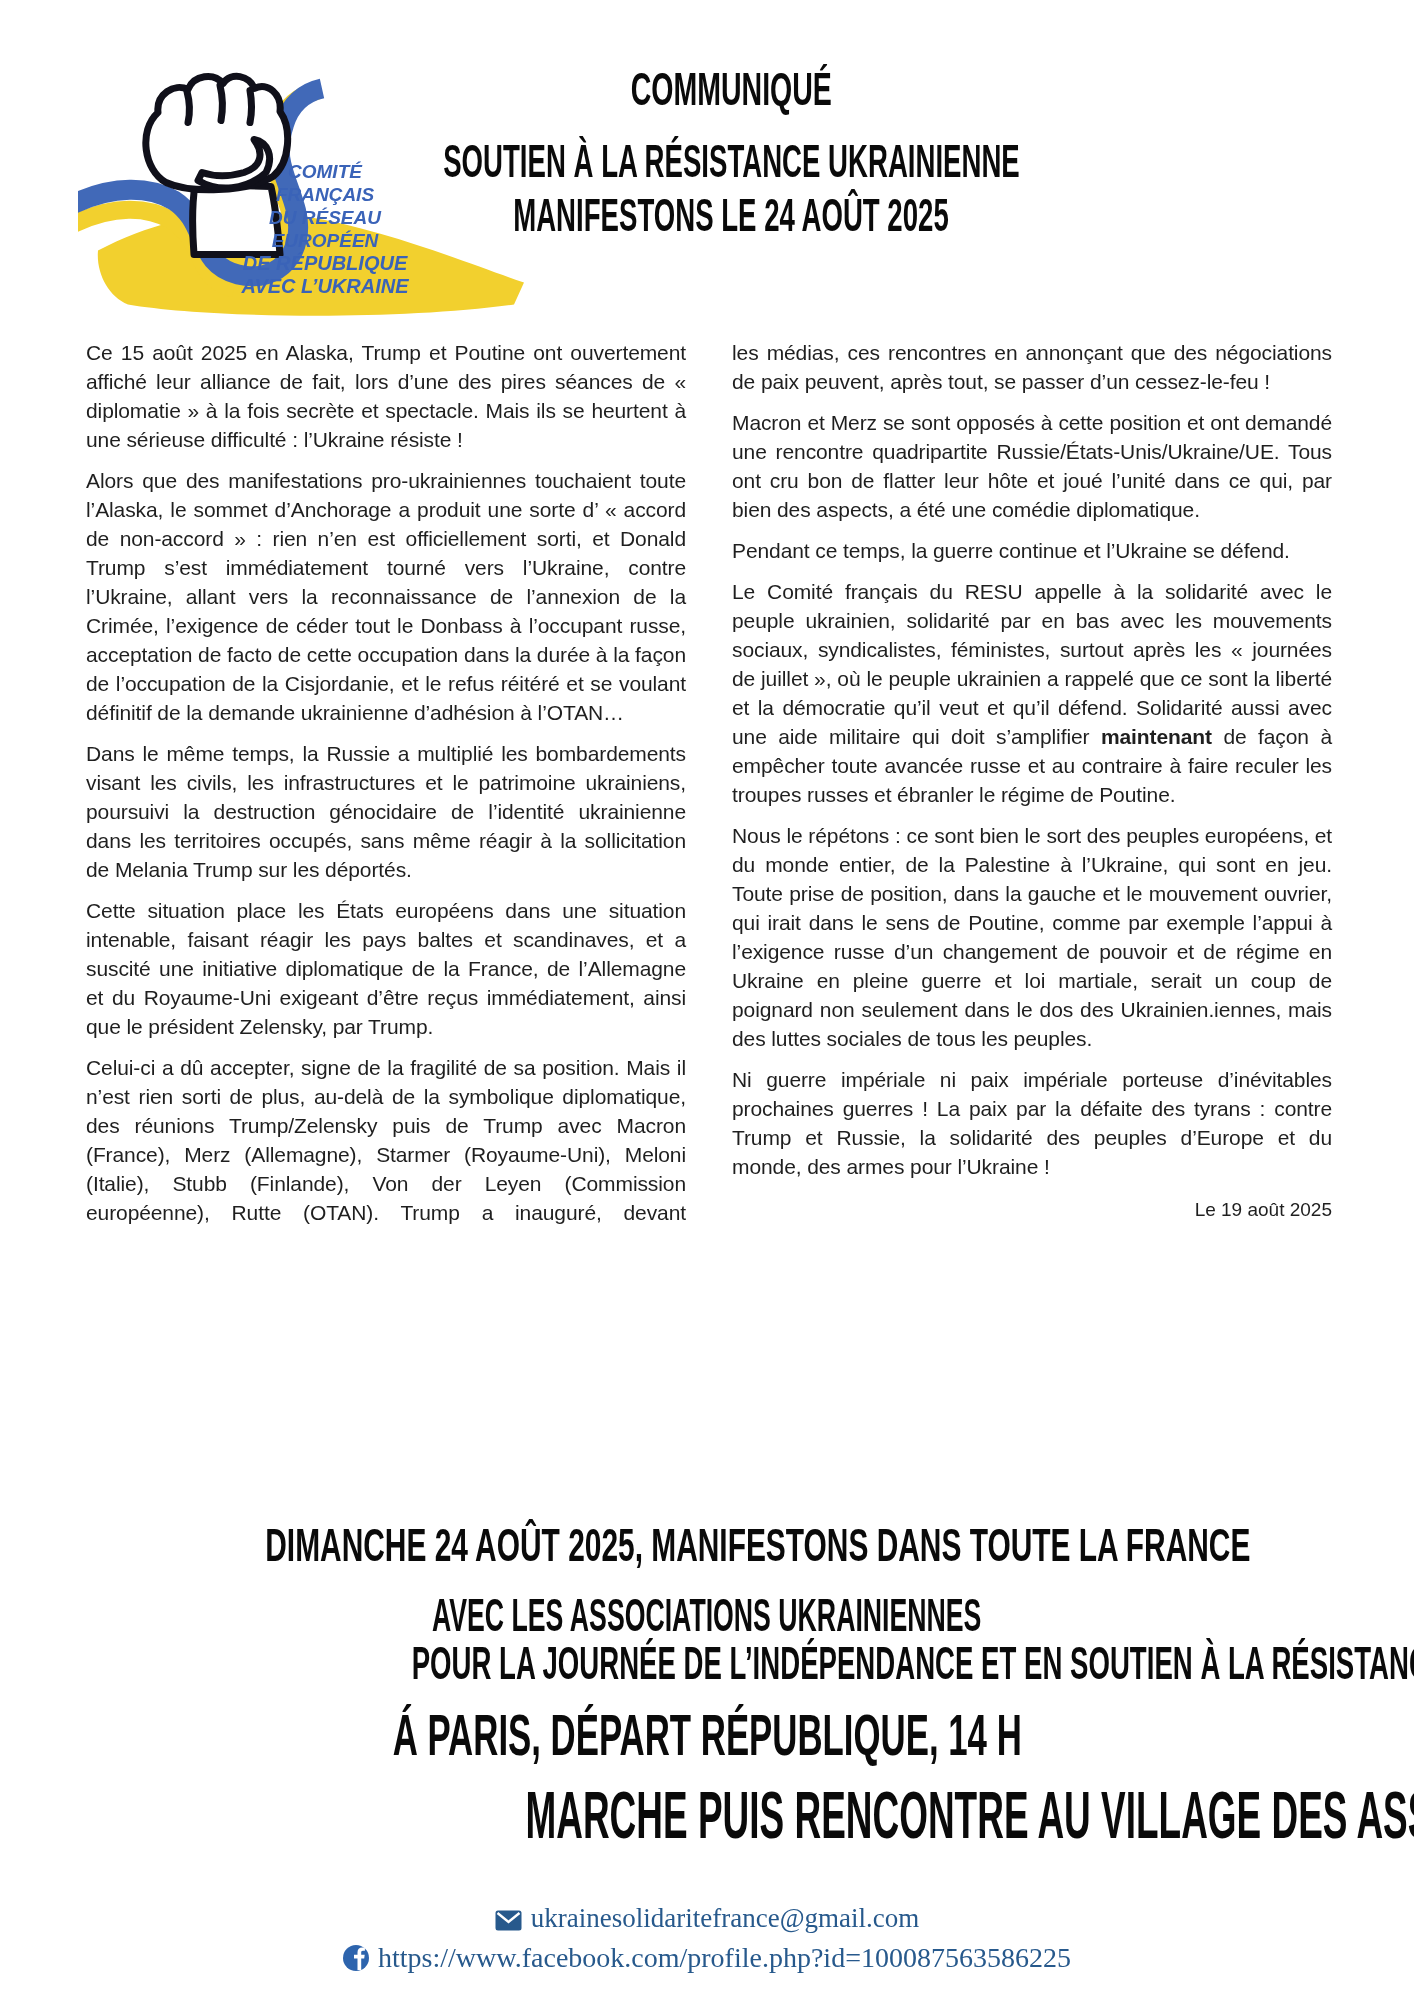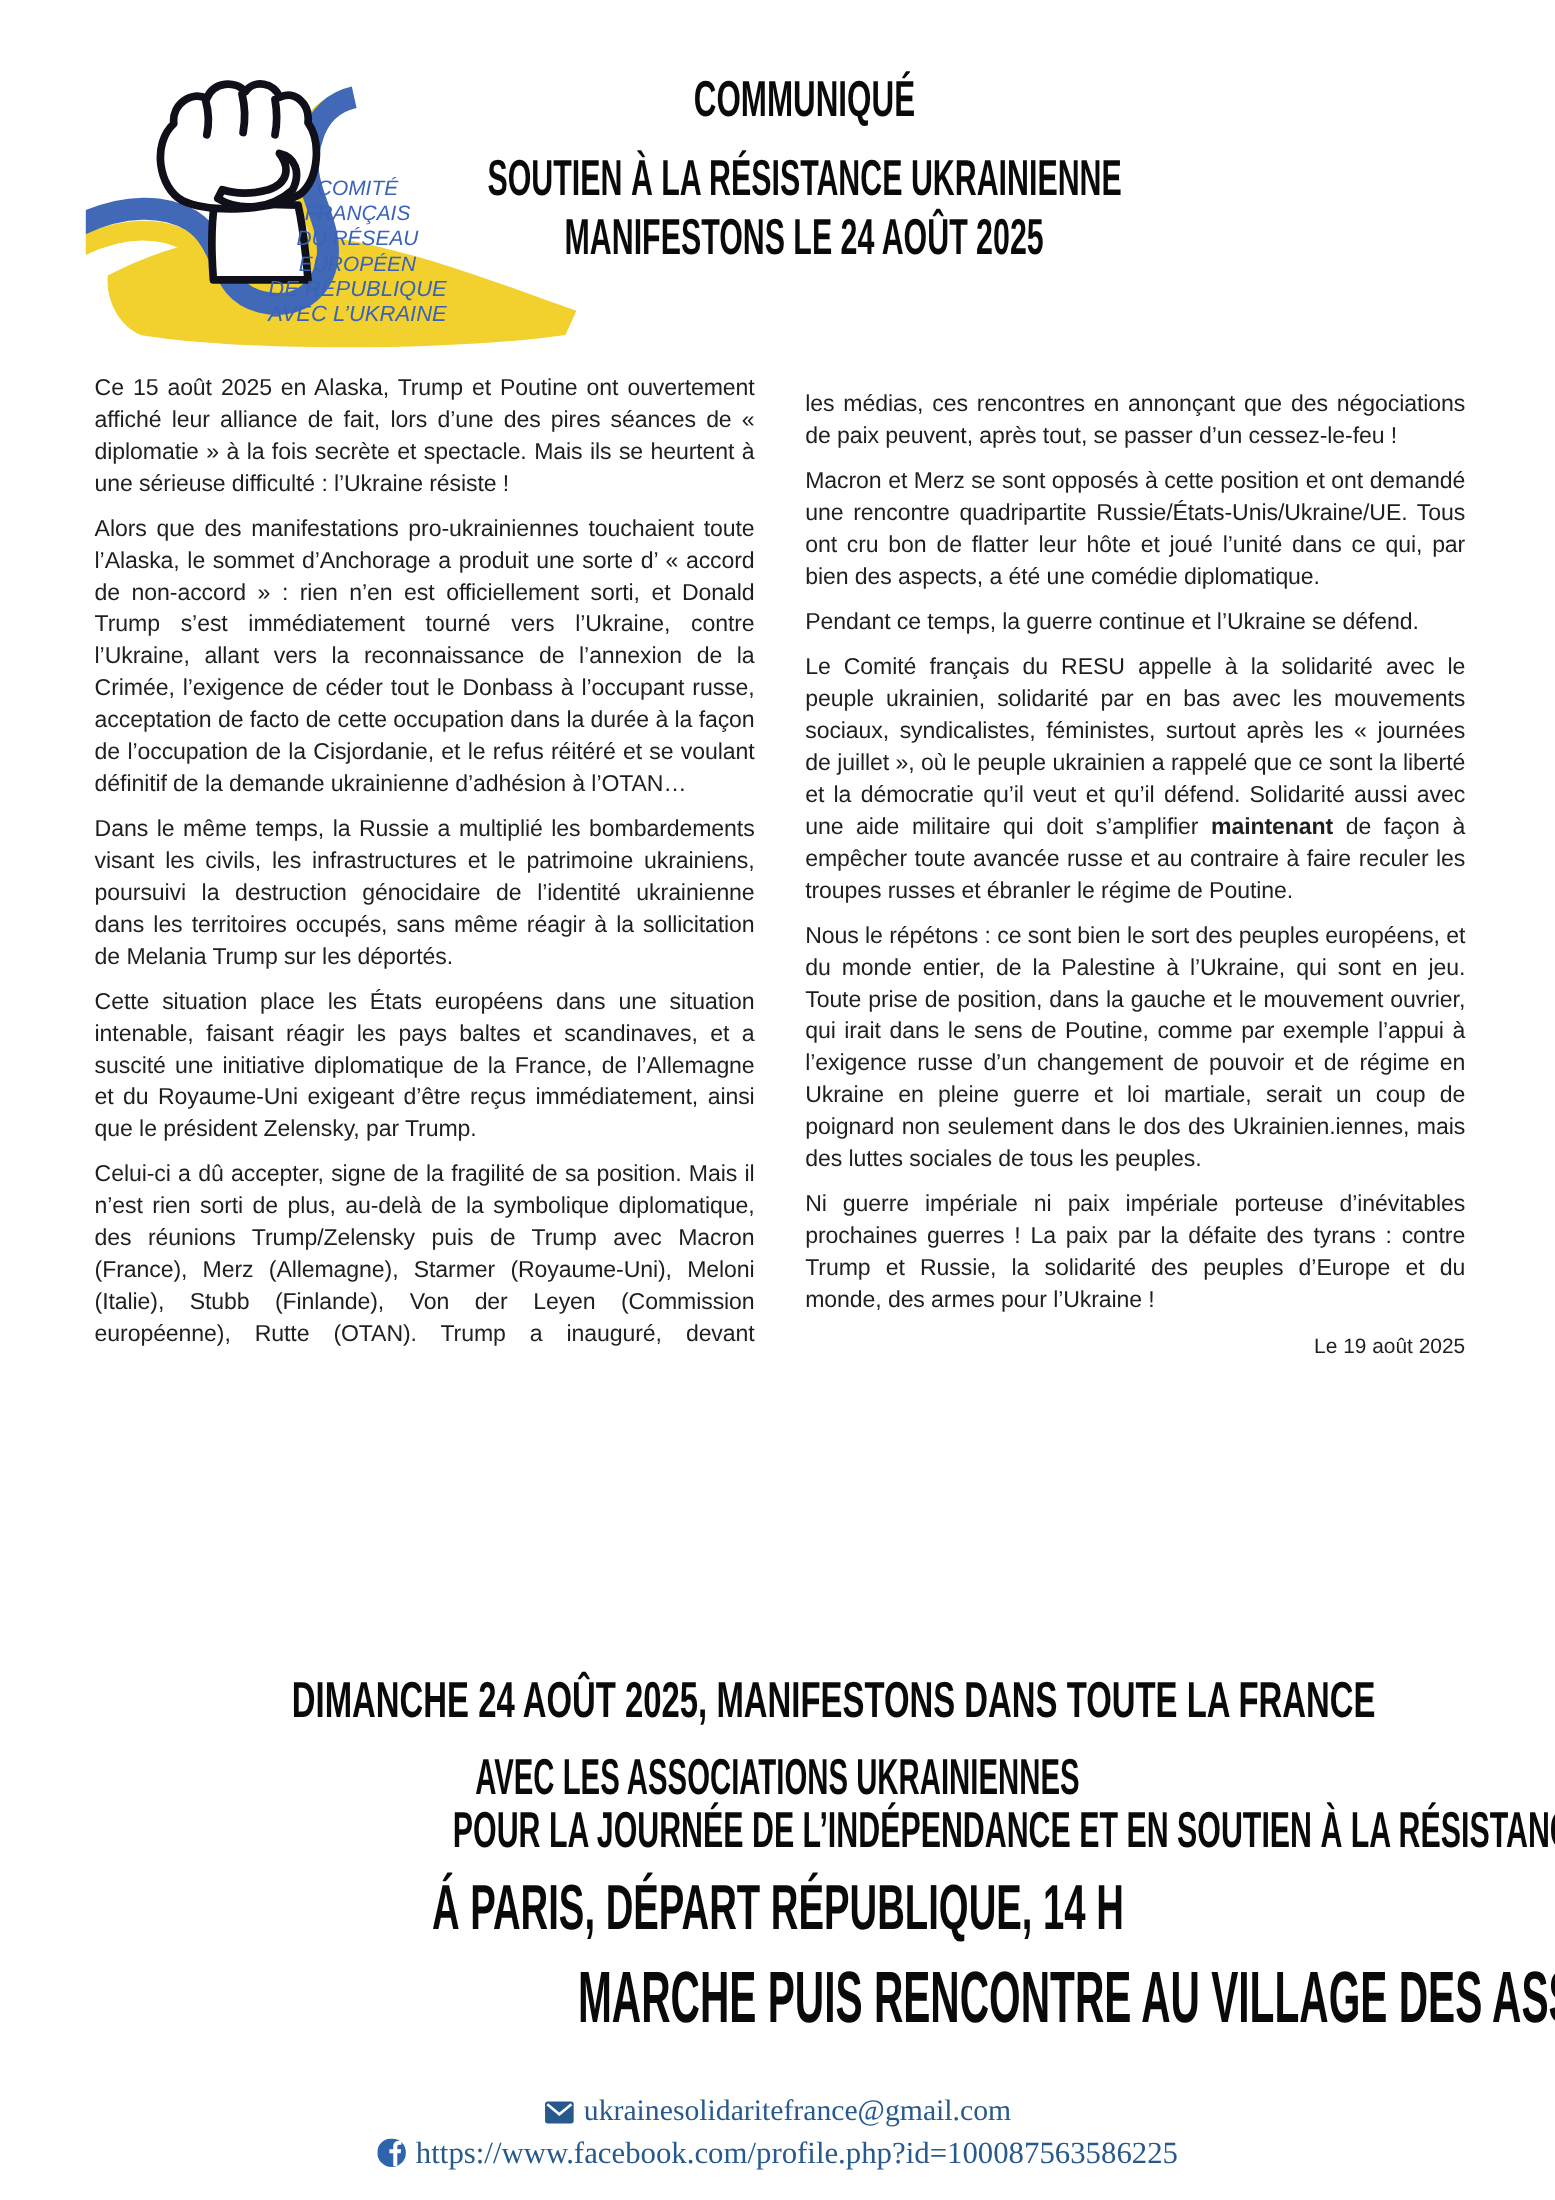--- a/index.html
+++ b/index.html
@@ -11,42 +11,42 @@
     font-family:"Liberation Sans", sans-serif;
     color:#1f1f1f;
     overflow:hidden;
   }
 
   
   .logo{position:absolute;left:78px;top:66px;width:470px;height:255px;}
   .logo svg{position:absolute;left:0;top:0;width:100%;height:100%;}
   .logo-text{
     position:absolute;left:158px;top:94px;width:178px;
-    text-align:center;font-style:italic;font-weight:normal;
+    text-align:center;font-style:italic;font-weight:bold;
     line-height:23px;
   }
   .logo-text .l{font-size:19px;white-space:nowrap;}
   .logo-text .l.big{font-size:20px;}
 
   
   .cline{line-height:1;white-space:nowrap;text-align:center;color:#0a0a0a;}
   .cond{display:inline-block;font-weight:bold;transform-origin:50% 50%;white-space:nowrap;}
   .sx56{transform:scaleX(.56);} .sx58{transform:scaleX(.58);}
   .sx60{transform:scaleX(.60);} .sx62{transform:scaleX(.62);} .sx65{transform:scaleX(.65);}
 
   
   .titles{position:absolute;left:60px;right:12px;top:66px;}
   .titles .t1{font-size:46px;margin-bottom:26px;}
   .titles .t2{font-size:46px;margin-bottom:8px;}
   .titles .t3{font-size:46px;}
 
   
   .cols{
     position:absolute;left:86px;right:82px;top:338px;
-    display:flex;gap:46px;align-items:flex-end;
+    display:flex;gap:46px;
   }
   .col{width:606px;}
   .col p{
     margin:0 0 12px 0;
     font-size:21px;line-height:29px;
     text-align:justify;
     letter-spacing:-0.1px;
     hyphens:none;
   }
   .col p.jlast{text-align-last:justify;}

